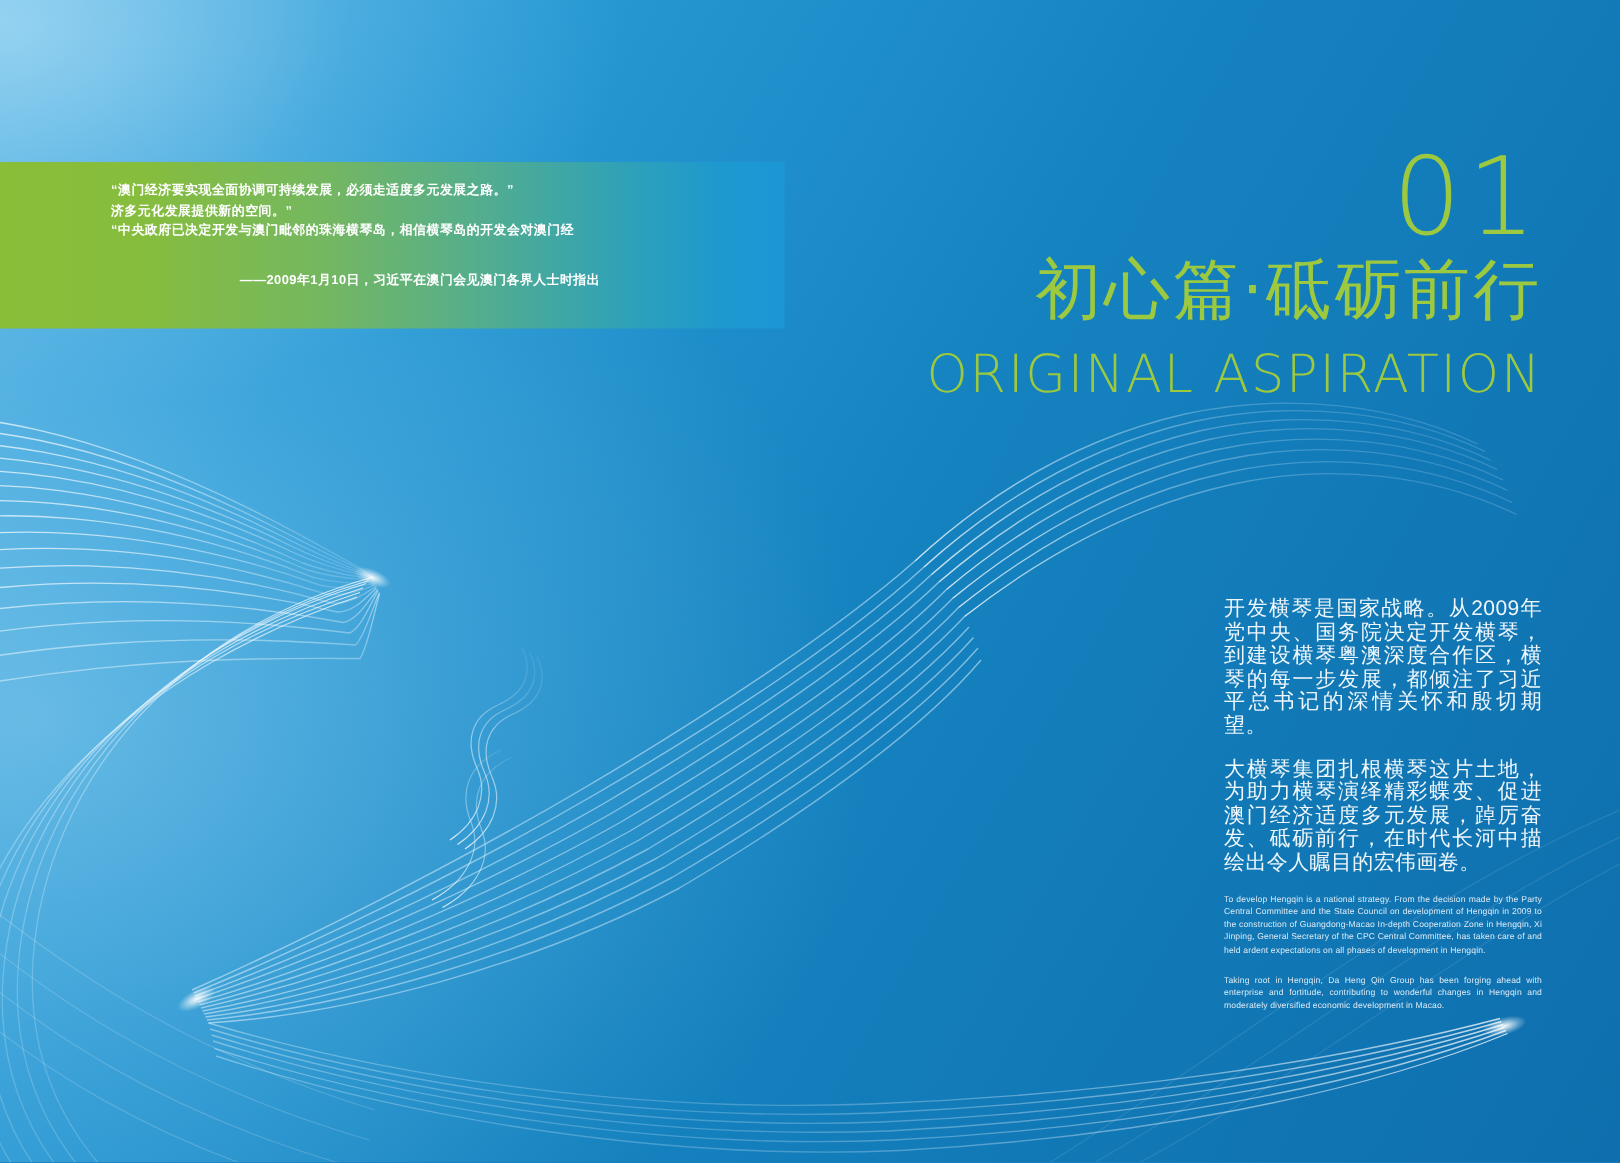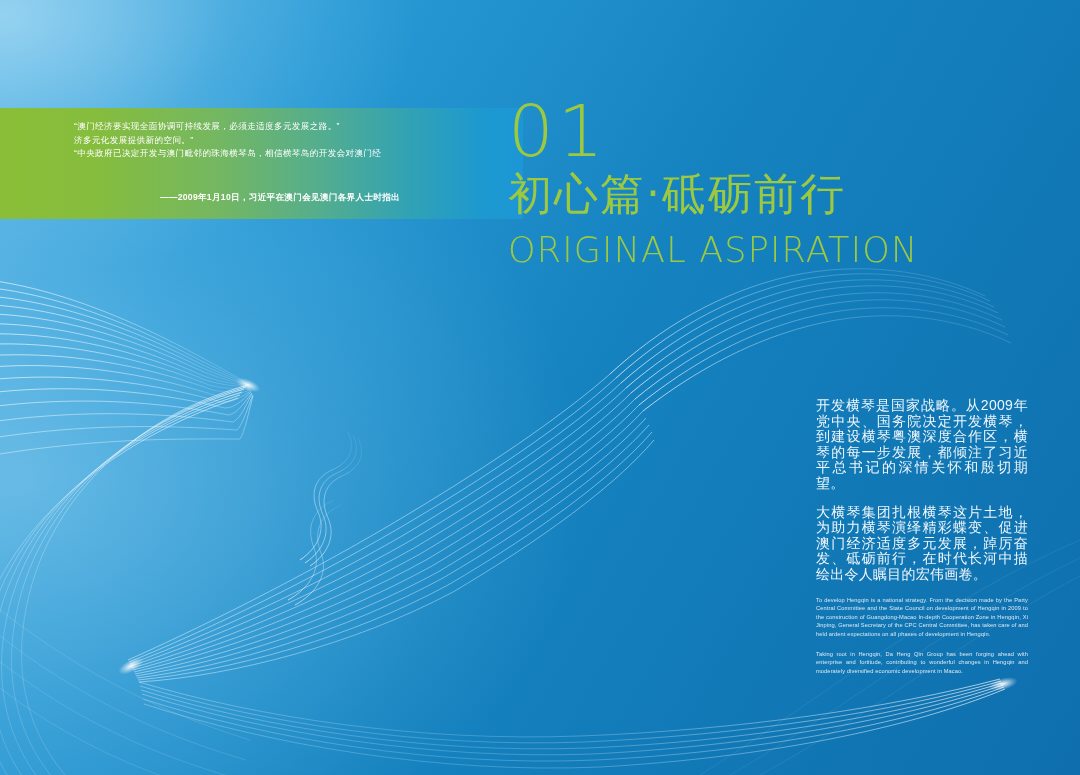--- a/index.html
+++ b/index.html
@@ -17,29 +17,29 @@
   }
   
   #swirls { position:absolute; left:0; top:0; width:1080px; height:775px; pointer-events:none; }
   
   #quote-banner {
     position:absolute; left:0; top:108px; width:523px; height:111px;
     background:linear-gradient(90deg,#8abe38 0%,#86bd3d 18%,#74b762 42%,#52ad90 62%,#32a2b4 78%,#1d99cf 92%,#1c97d6 100%);
   }
   #quote-inner { position:absolute; left:74px; top:12px; width:430px; }
   .quote-line {
-    color:#ffffff; font-size:8.6px; font-weight:normal; line-height:13.6px;
+    color:#ffffff; font-size:8.6px; font-weight:bold; line-height:13.6px;
     letter-spacing:0.35px; white-space:nowrap;
   }
   #quote-attr {
-    margin-top:31px; text-align:right; padding-right:104px;
+    margin-top:20px; text-align:right; padding-right:104px;
     color:#ffffff; font-size:8.6px; font-weight:bold; letter-spacing:0.3px;
   }
   
-  #heading { position:absolute; right:52px; top:98px; width:520px; text-align:left; }
+  #heading { position:absolute; right:52px; top:98px; width:520px; text-align:right; }
   #chapter-number {
     color:#9cc93f; font-size:72px; font-weight:300; line-height:66px;
     letter-spacing:4px; font-family:"DejaVu Sans",sans-serif;
   }
   #title-cn {
     color:#9cc93f; font-size:44px; line-height:56px; letter-spacing:2px;
     font-weight:normal; margin-top:2px; font-family:"DejaVu Sans",sans-serif;
   }
   #title-en { margin-top:9px; }
   .title-en-line {

